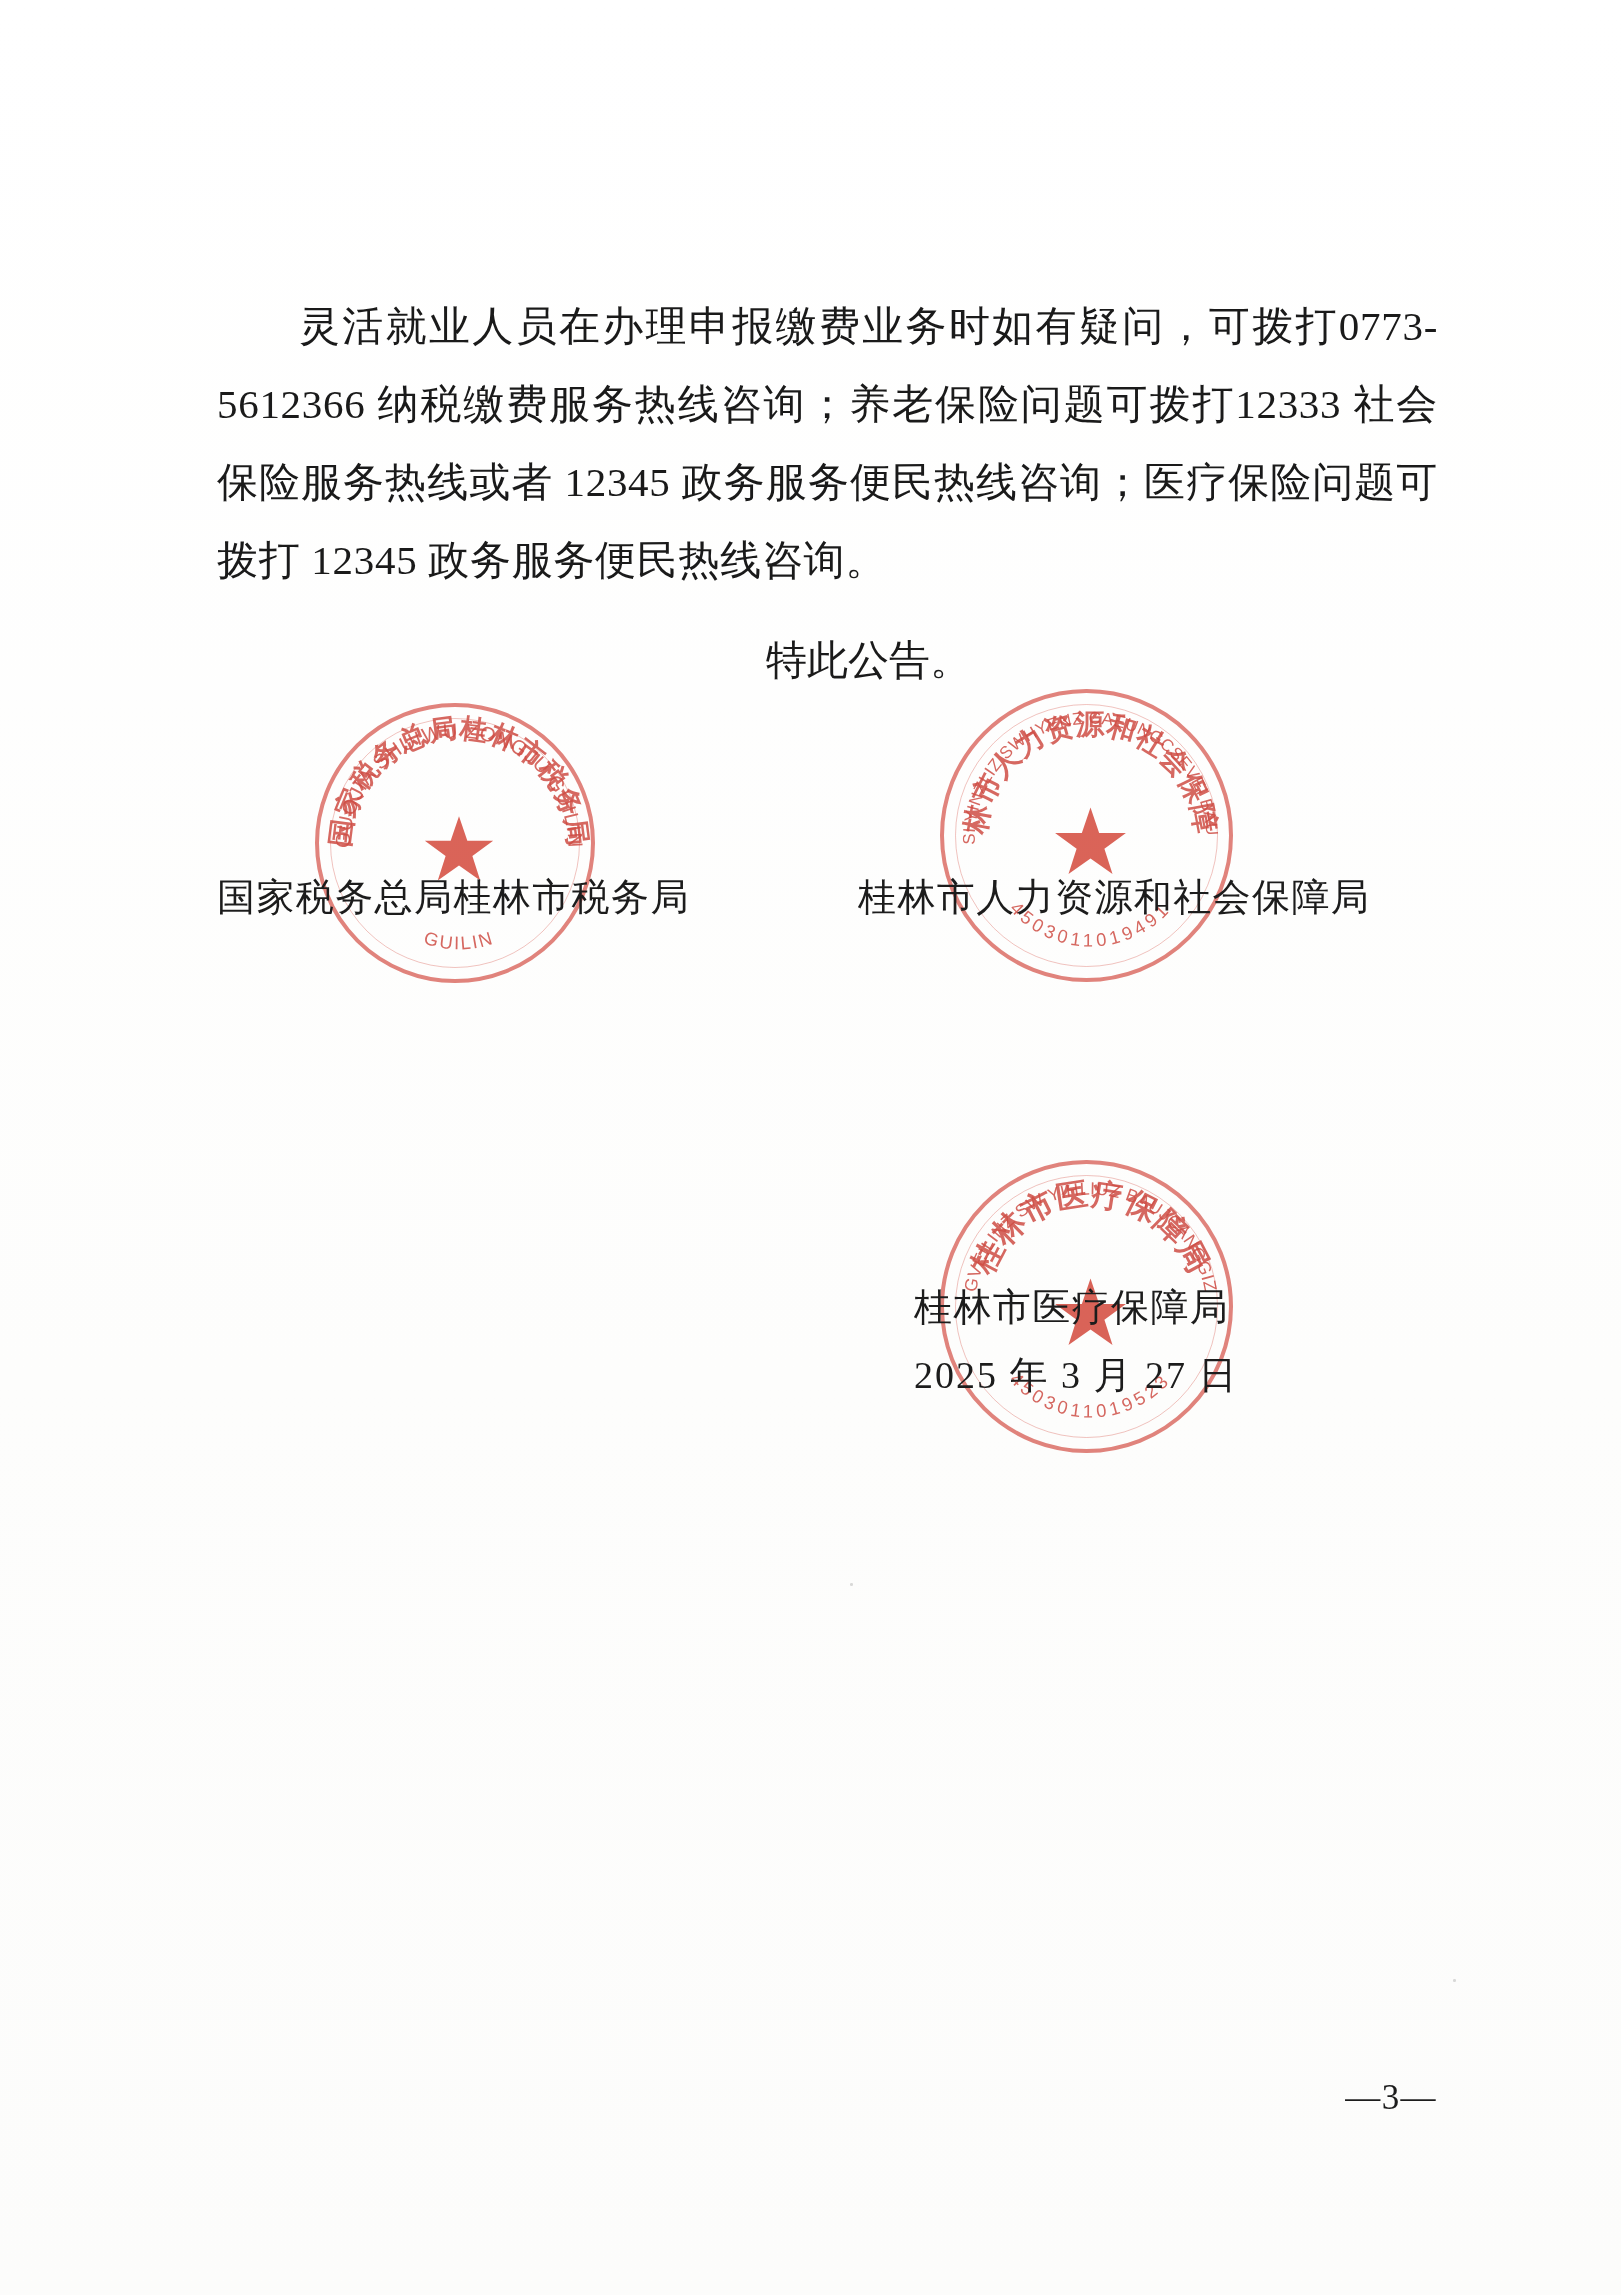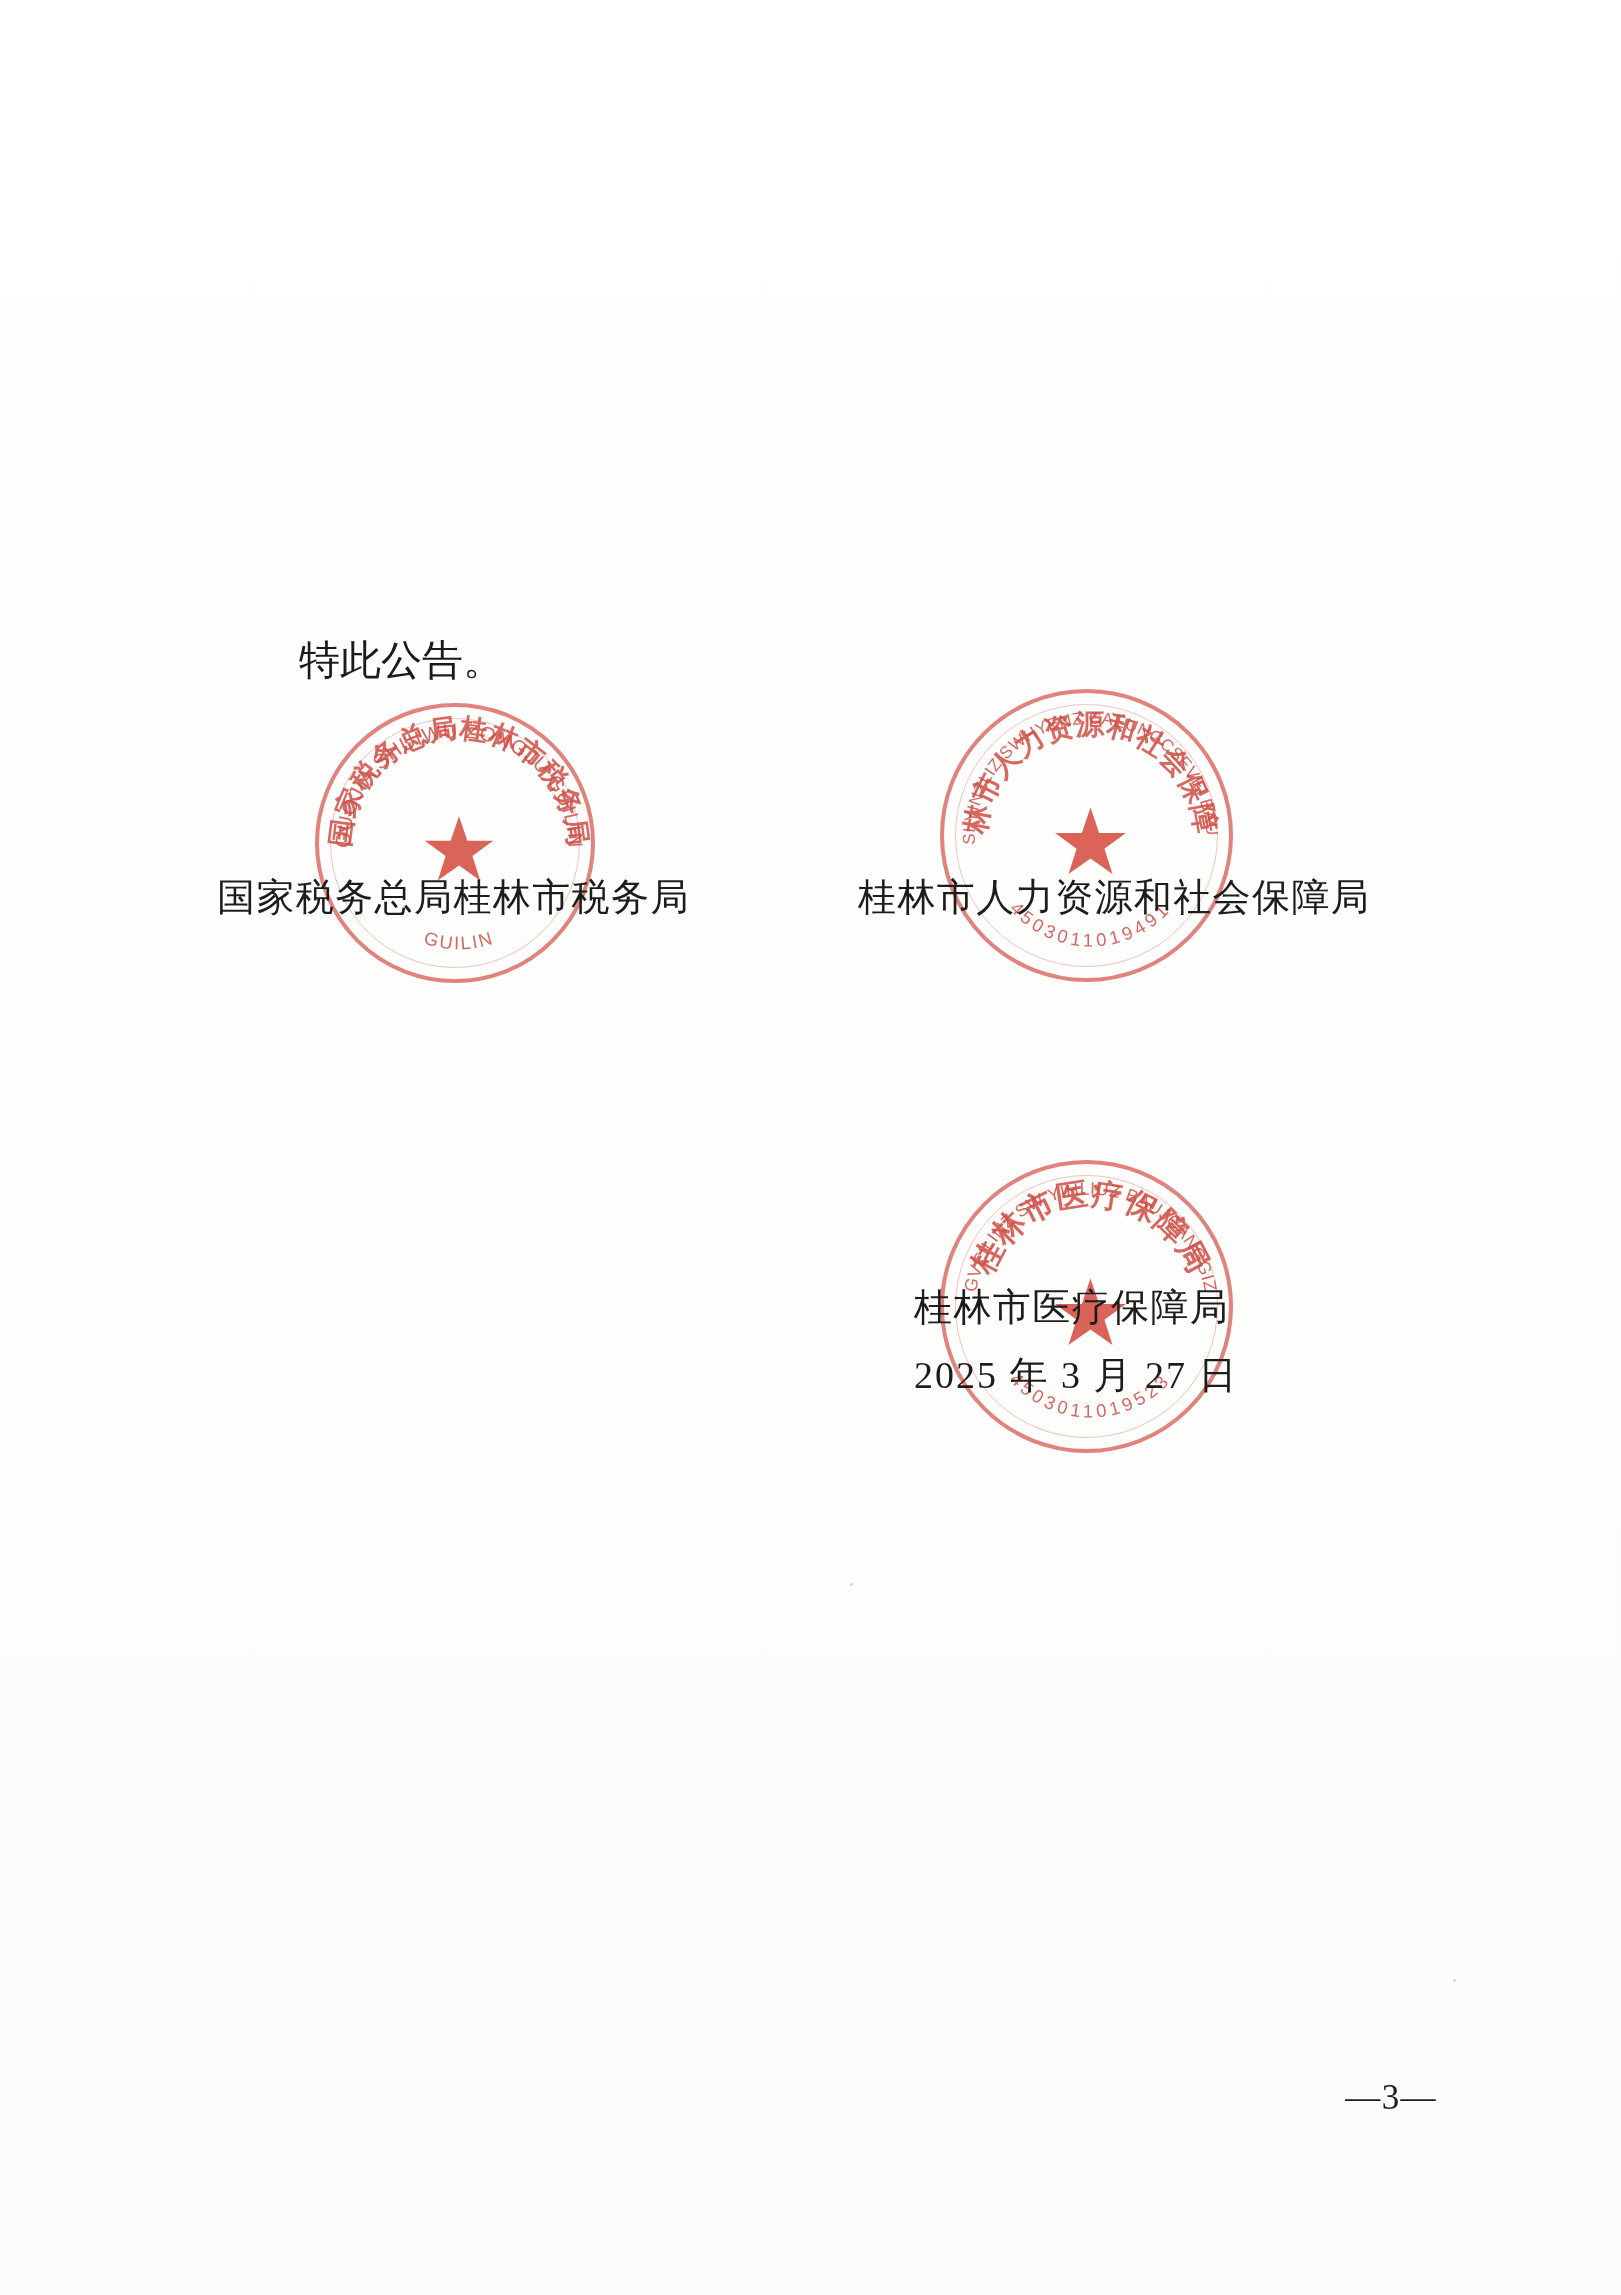--- a/index.html
+++ b/index.html
@@ -52,20 +52,21 @@
 
   .closing {
     position: absolute;
     left: 217px;
     top: 621px;
     font-size: 41px;
     line-height: 78px;
     text-indent: 82px;
     width: 1221px;
     color: #1a1a1a;
+    text-align: center;
   }
   .sig-name {
     position: absolute;
     font-size: 38px;
     line-height: 48px;
     letter-spacing: 1.4px;
     white-space: nowrap;
     color: #1c1c1c;
   }
   #sig-tax-name  { left: 217px;  top: 873px; }
@@ -129,20 +130,23 @@
     background: rgba(150,150,150,0.35);
     border-radius: 50%;
   }
 </style>
 </head>
 <body>
 
 <div class="page">
   <div class="paper-tint"></div>
 
+  <div class="body-block">
+    <div class="para indent">灵活就业人员在办理申报缴费业务时如有疑问，可拨打0773-5612366 纳税缴费服务热线咨询；养老保险问题可拨打12333 社会保险服务热线或者 12345 政务服务便民热线咨询；医疗保险问题可拨打 12345 政务服务便民热线咨询。</div>
+  </div>
 
   <div class="closing">特此公告。</div>
 
   <div class="seal" id="seal-tax">
     <div class="inner-ring"></div>
     <svg class="arc" viewBox="0 0 410 410" width="280" height="280" aria-hidden="true">
       <defs>
         <path id="arcTaxTop" d="M 45,205 A 160,160 0 0 1 365,205"></path>
         <path id="arcTaxBottom" d="M 55,205 A 150,150 0 0 0 355,205"></path>
       </defs>

